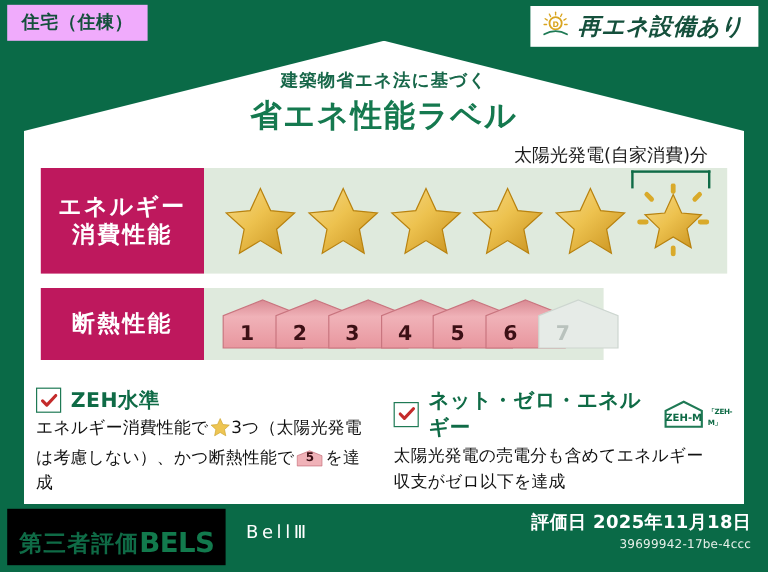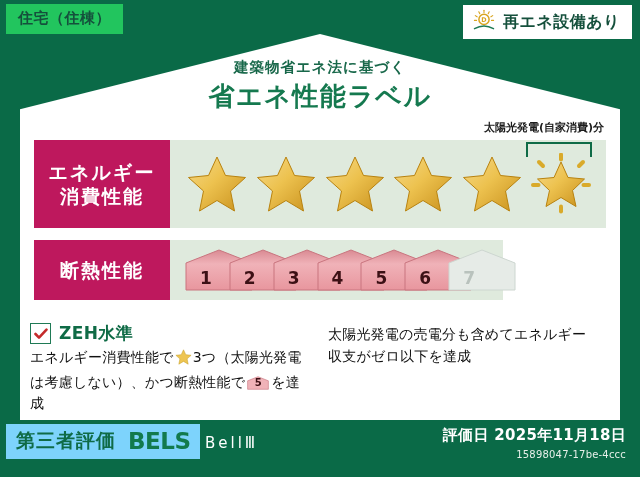--- a/index.html
+++ b/index.html
@@ -16,33 +16,33 @@
   
   #house{
     position:absolute;left:20px;top:34px;width:600px;height:386px;
     background:#ffffff;
     clip-path:polygon(0% 19.5%, 50% 0%, 100% 19.5%, 100% 100%, 0% 100%);
   }
 
   
   #type-tag{
     position:absolute;left:6px;top:4px;
-    background:#22c55e;padding:5px 12px 6px 12px;
+    background:#f0abfc;padding:5px 12px 6px 12px;
     font-size:15px;font-weight:bold;color:#15503c;letter-spacing:.5px;
     z-index:6;
   }
 
   
   #renew-tag{
     position:absolute;right:8px;top:5px;
     background:#ffffff;padding:4px 12px 4px 8px;
     display:flex;align-items:center;gap:6px;
     z-index:6;
   }
-  #renew-tag .tx{font-size:16px;font-weight:bold;color:#15503c;letter-spacing:.5px;}
+  #renew-tag .tx{font-size:19px;font-weight:bold;color:#15503c;letter-spacing:.5px;font-style:italic;}
 
   
   #subtitle{
     position:absolute;left:0;right:0;top:58px;text-align:center;
     font-size:14.5px;font-weight:bold;color:#18684a;letter-spacing:1px;z-index:5;
   }
   #title{
     position:absolute;left:0;right:0;top:79px;text-align:center;
     font-size:26px;font-weight:bold;color:#15794f;letter-spacing:1.5px;z-index:5;
   }
@@ -61,22 +61,22 @@
   #row-insul{left:34px;top:240px;width:469px;height:60px;}
   #row-insul .row-label{width:136px;font-size:19px;}
 
   
   #stars{position:absolute;left:8px;right:6px;top:0;bottom:0;display:flex;align-items:center;justify-content:space-between;padding:0 6px;}
   .star-wrap{position:relative;width:66px;height:66px;display:flex;align-items:center;justify-content:center;}
   .star-wrap svg{display:block;}
 
   
   #solar-note{
-    position:absolute;right:2px;top:-20px;
-    font-size:11px;color:#1c1c1c;white-space:nowrap;z-index:7;font-weight:bold;
+    position:absolute;right:16px;top:-20px;
+    font-size:15px;color:#1c1c1c;white-space:nowrap;z-index:7;font-weight:normal;
   }
   #solar-bracket{
     position:absolute;right:14px;top:2px;width:62px;height:13px;
     border:2px solid #0f6b46;border-bottom:none;z-index:7;
   }
 
   
   #grades{position:absolute;left:10px;right:8px;top:0;bottom:0;display:flex;align-items:center;justify-content:space-between;padding:0 4px;}
   .grade{position:relative;width:70px;height:44px;display:flex;align-items:flex-end;justify-content:center;}
   .grade svg{position:absolute;left:0;top:0;}
@@ -105,22 +105,22 @@
     font-size:10px;font-weight:bold;color:#3c1015;z-index:2;
   }
   .inline-grade svg{position:absolute;left:0;top:0;}
 
   #zehm-logo{display:inline-flex;align-items:flex-end;gap:2px;vertical-align:-7px;margin-left:-2px;}
   #zehm-logo .cap{font-size:6px;color:#0f6b46;font-weight:bold;letter-spacing:-.3px;padding-bottom:2px;}
 
   
   #footer{position:absolute;left:0;right:0;bottom:0;height:57px;z-index:6;}
   #bels-box{
-    position:absolute;left:6px;top:4px;background:#7dd3fc;
-    padding:4px 10px 5px 10px;display:flex;align-items:center;gap:12px;
+    position:absolute;left:6px;top:4px;background:#000000;
+    padding:16px 10px 5px 10px;display:flex;align-items:center;gap:0;
   }
   #bels-box .jp{font-size:19px;font-weight:bold;color:#0f6b46;letter-spacing:1px;}
   #bels-box .en{font-size:23px;font-weight:bold;color:#127a4d;letter-spacing:-.5px;}
   #bell-rank{
     position:absolute;left:205px;top:14px;
     font-size:15px;color:#ffffff;letter-spacing:3px;font-weight:normal;
   }
   #eval-date{
     position:absolute;right:14px;top:6px;text-align:right;
     font-size:15px;font-weight:bold;color:#ffffff;letter-spacing:.3px;
@@ -298,29 +298,44 @@
       <span>エネルギー消費性能で</span><span class="inline-star"><svg width="17" height="16" viewBox="0 0 62 60">
             <polygon points="31,3 39.5,21.5 59.5,23.5 44.5,37 48.5,57 31,46.5 13.5,57 17.5,37 2.5,23.5 22.5,21.5" fill="#eec552" stroke="#c9a22c" stroke-width="2"></polygon>
           </svg></span><span>3つ（太陽光発電</span><br>
       <span>は考慮しない）、かつ断熱性能で</span><span class="inline-grade"><svg width="22" height="16" viewBox="0 0 70 44">
             <polygon points="35,2 68,15 68,42 2,42 2,15" fill="#f0b2b8" stroke="#c9757f" stroke-width="2"></polygon>
           </svg><span>5</span></span><span>を達成</span>
     </div>
   </div>
 
   <div class="crit" id="crit-right">
+    <div class="crit-head">
+      <span class="chk">
+        <svg width="14" height="12" viewBox="0 0 14 12">
+            <path d="M1.5 6 L5 9.6 L12.5 1.6" fill="none" stroke="#c42b2b" stroke-width="2.6" stroke-linecap="round" stroke-linejoin="round"></path>
+          </svg>
+      </span>
+      <span class="crit-title">ネット・ゼロ・エネルギー</span>
+      <span id="zehm-logo">
+        <svg width="40" height="28" viewBox="0 0 40 28">
+          <polygon points="20,2.5 37,11 37,26 3,26 3,11" fill="#ffffff" stroke="#1f7a55" stroke-width="2"></polygon>
+          <text x="20" y="21" font-size="9.5" font-weight="bold" fill="#0f6b46" text-anchor="middle" font-family="DejaVu Sans, sans-serif">ZEH-M</text>
+        </svg>
+        <span class="cap">「ZEH-M」</span>
+      </span>
+    </div>
     <div class="crit-body">
       <span>太陽光発電の売電分も含めてエネルギー</span><br>
       <span>収支がゼロ以下を達成</span>
     </div>
   </div>
 
   <div id="footer">
     <div id="bels-box">
       <span class="jp">第三者評価</span>
       <span class="en">BELS</span>
     </div>
     <div id="bell-rank">BellⅢ</div>
     <div id="eval-date">評価日 2025年11月18日</div>
-    <div id="eval-id">15898047-17be-4ccc</div>
+    <div id="eval-id">39699942-17be-4ccc</div>
   </div>
 
 </div>
 
 </body></html>

